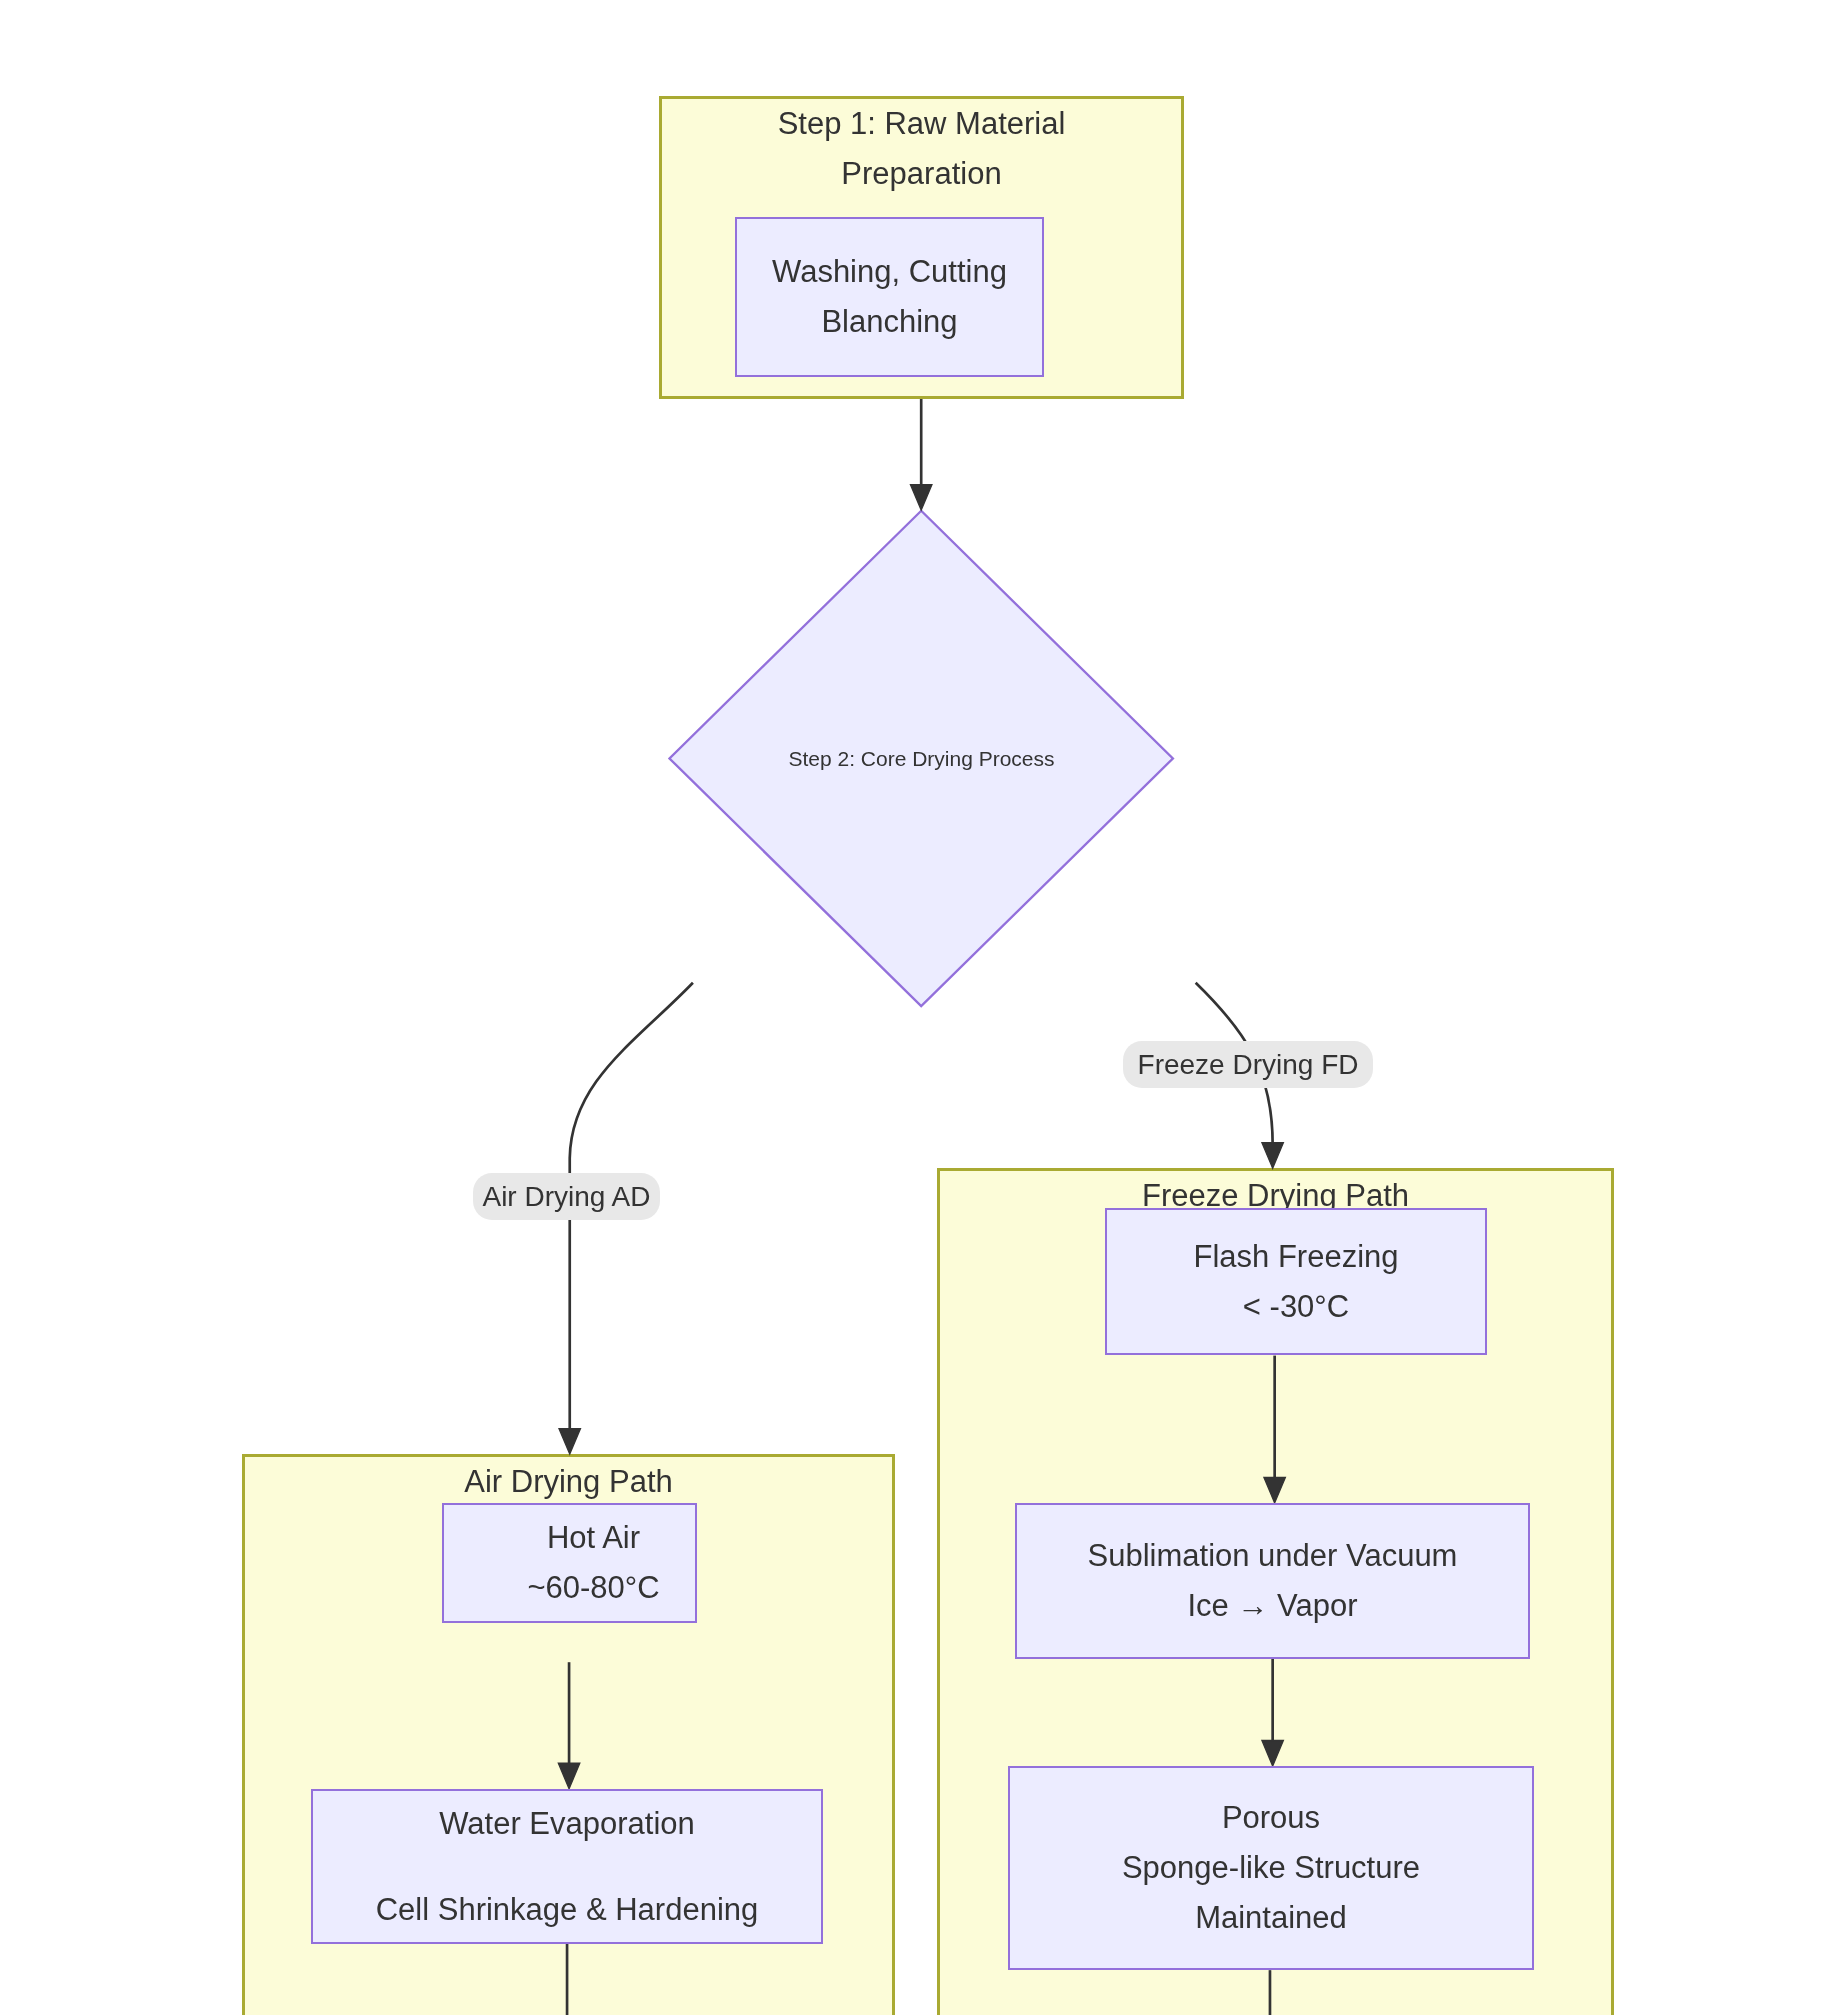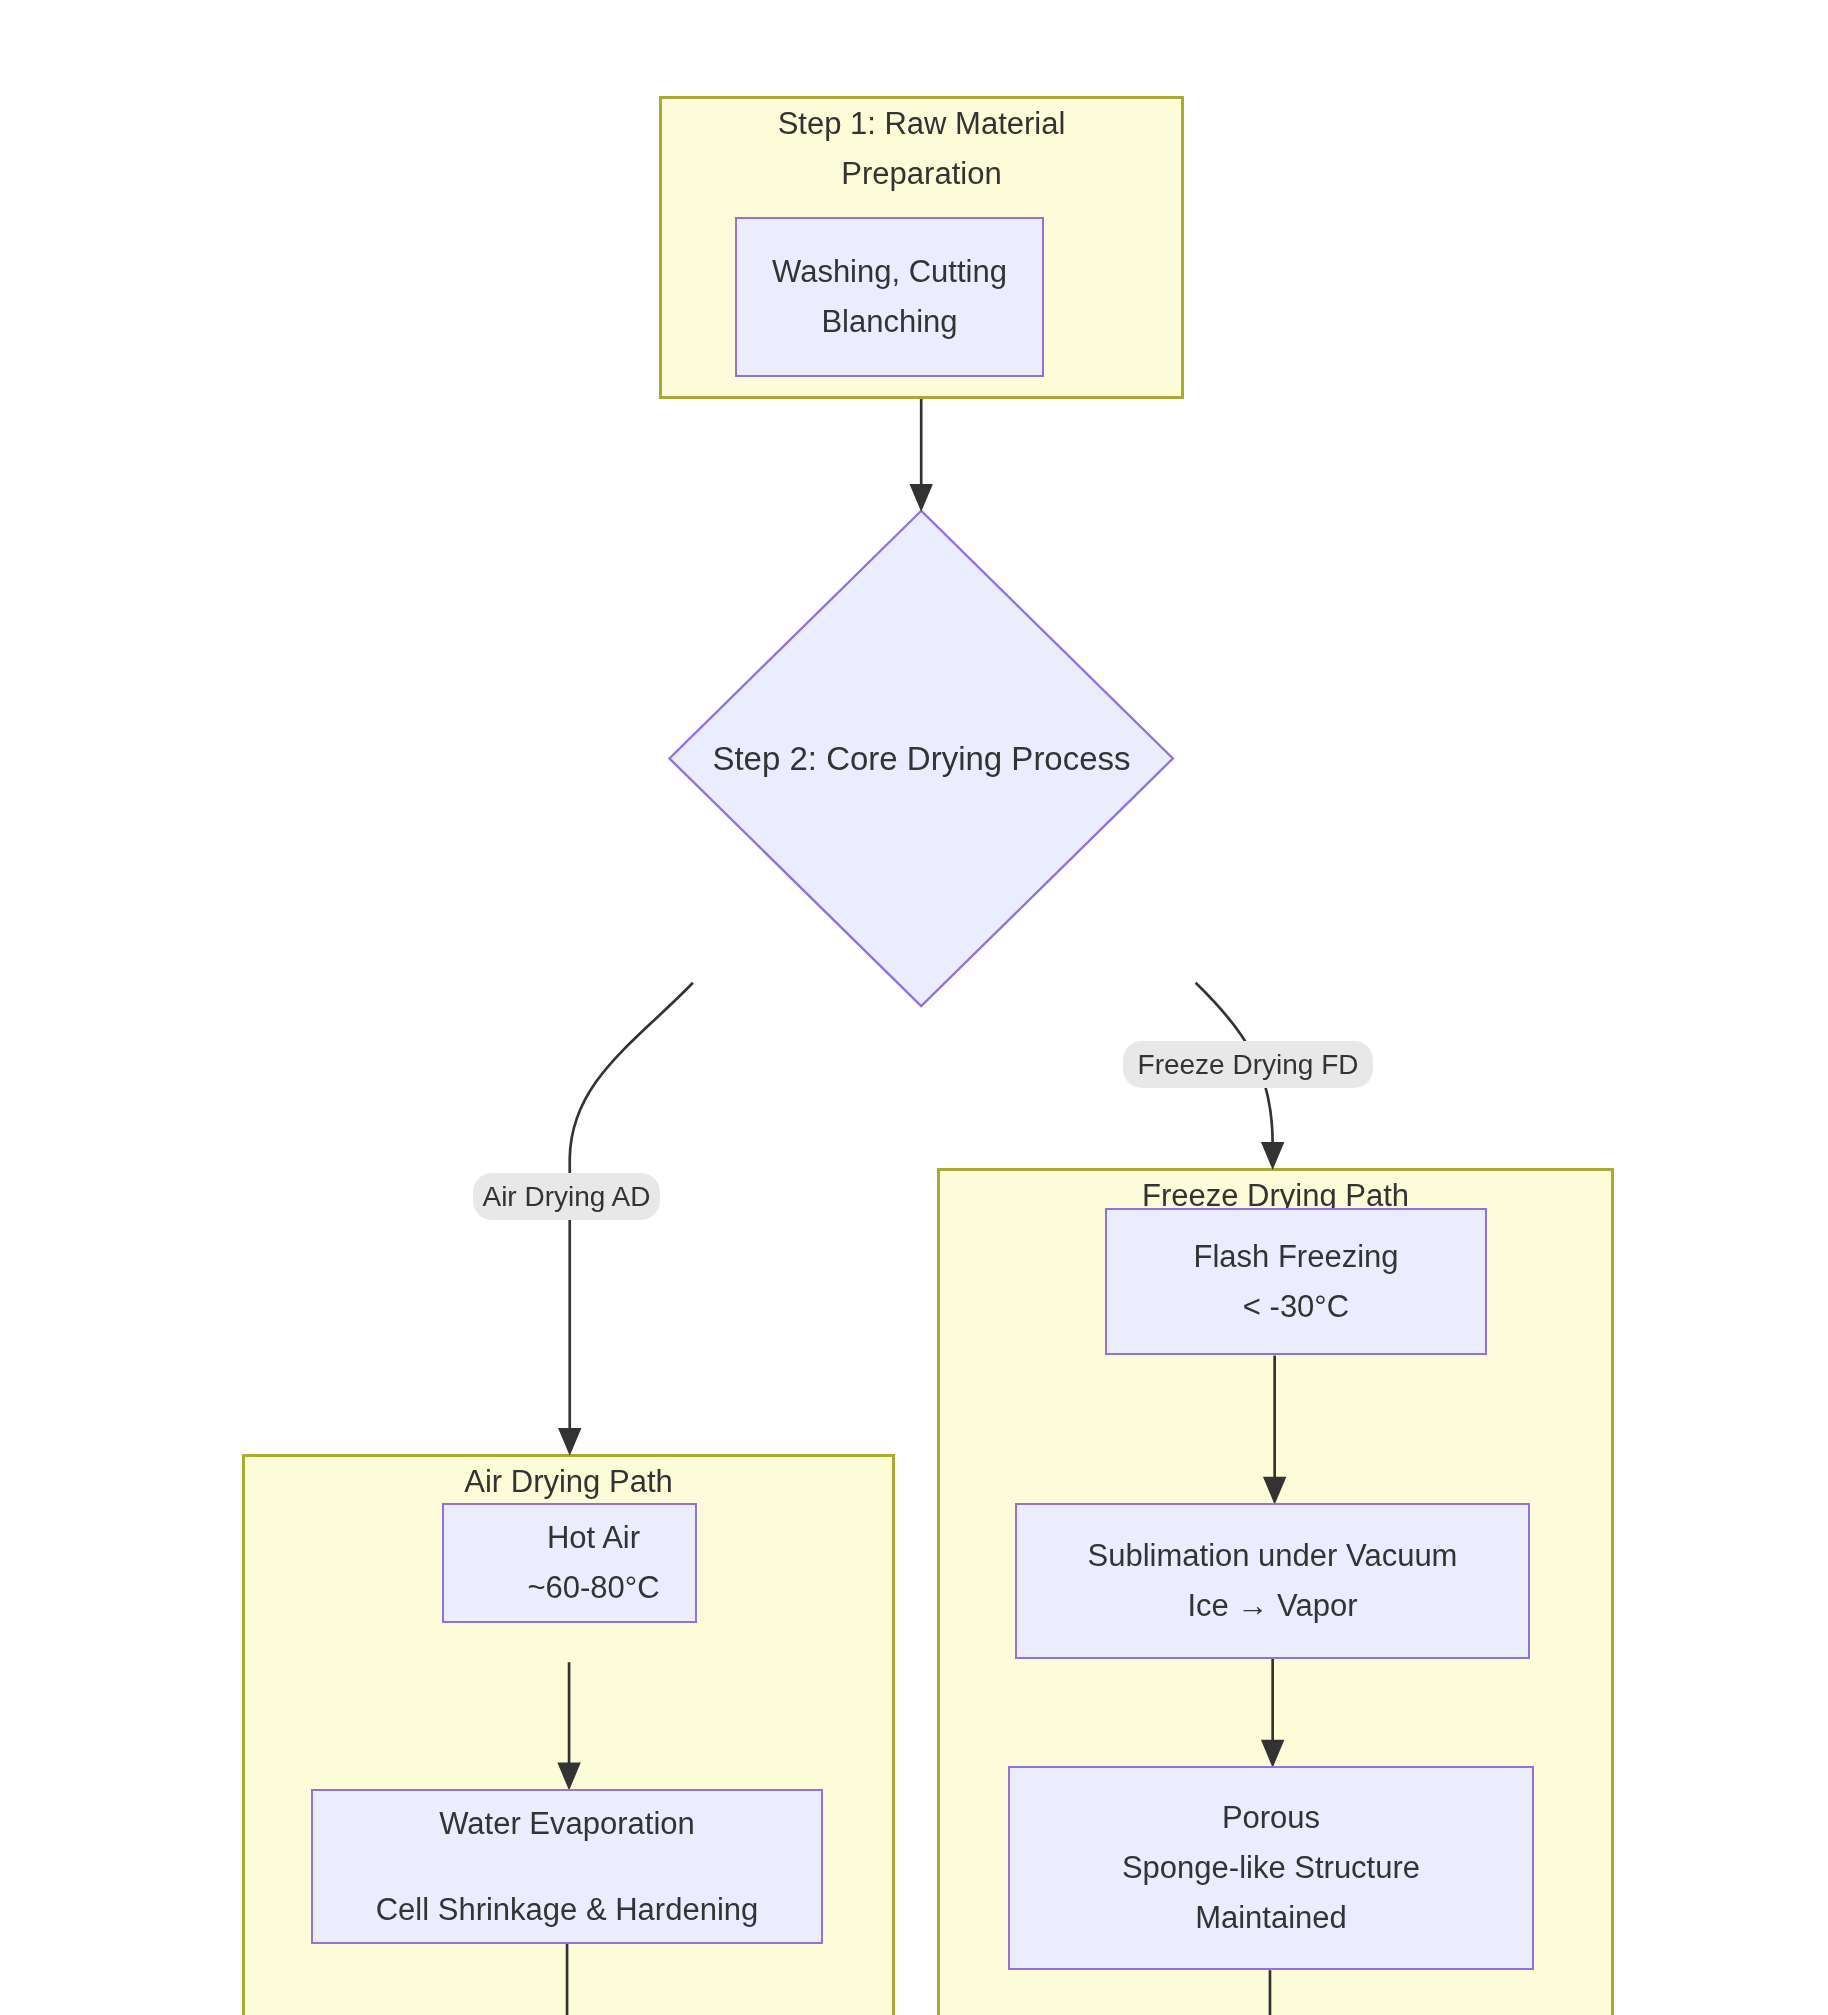--- a/index.html
+++ b/index.html
@@ -71,21 +71,21 @@
     line-height: 50px;
     z-index: 3;
   }
   .dtext {
     position: absolute;
     display: flex;
     flex-direction: column;
     justify-content: center;
     align-items: center;
     text-align: center;
-    font-size: 33px;
+    font-size: 21px;
     line-height: 50px;
     z-index: 3;
   }
   .edge-label {
     position: absolute;
     background: var(--label-bg, #e8e8e8);
     display: flex;
     justify-content: center;
     align-items: center;
     font-size: 28px;

